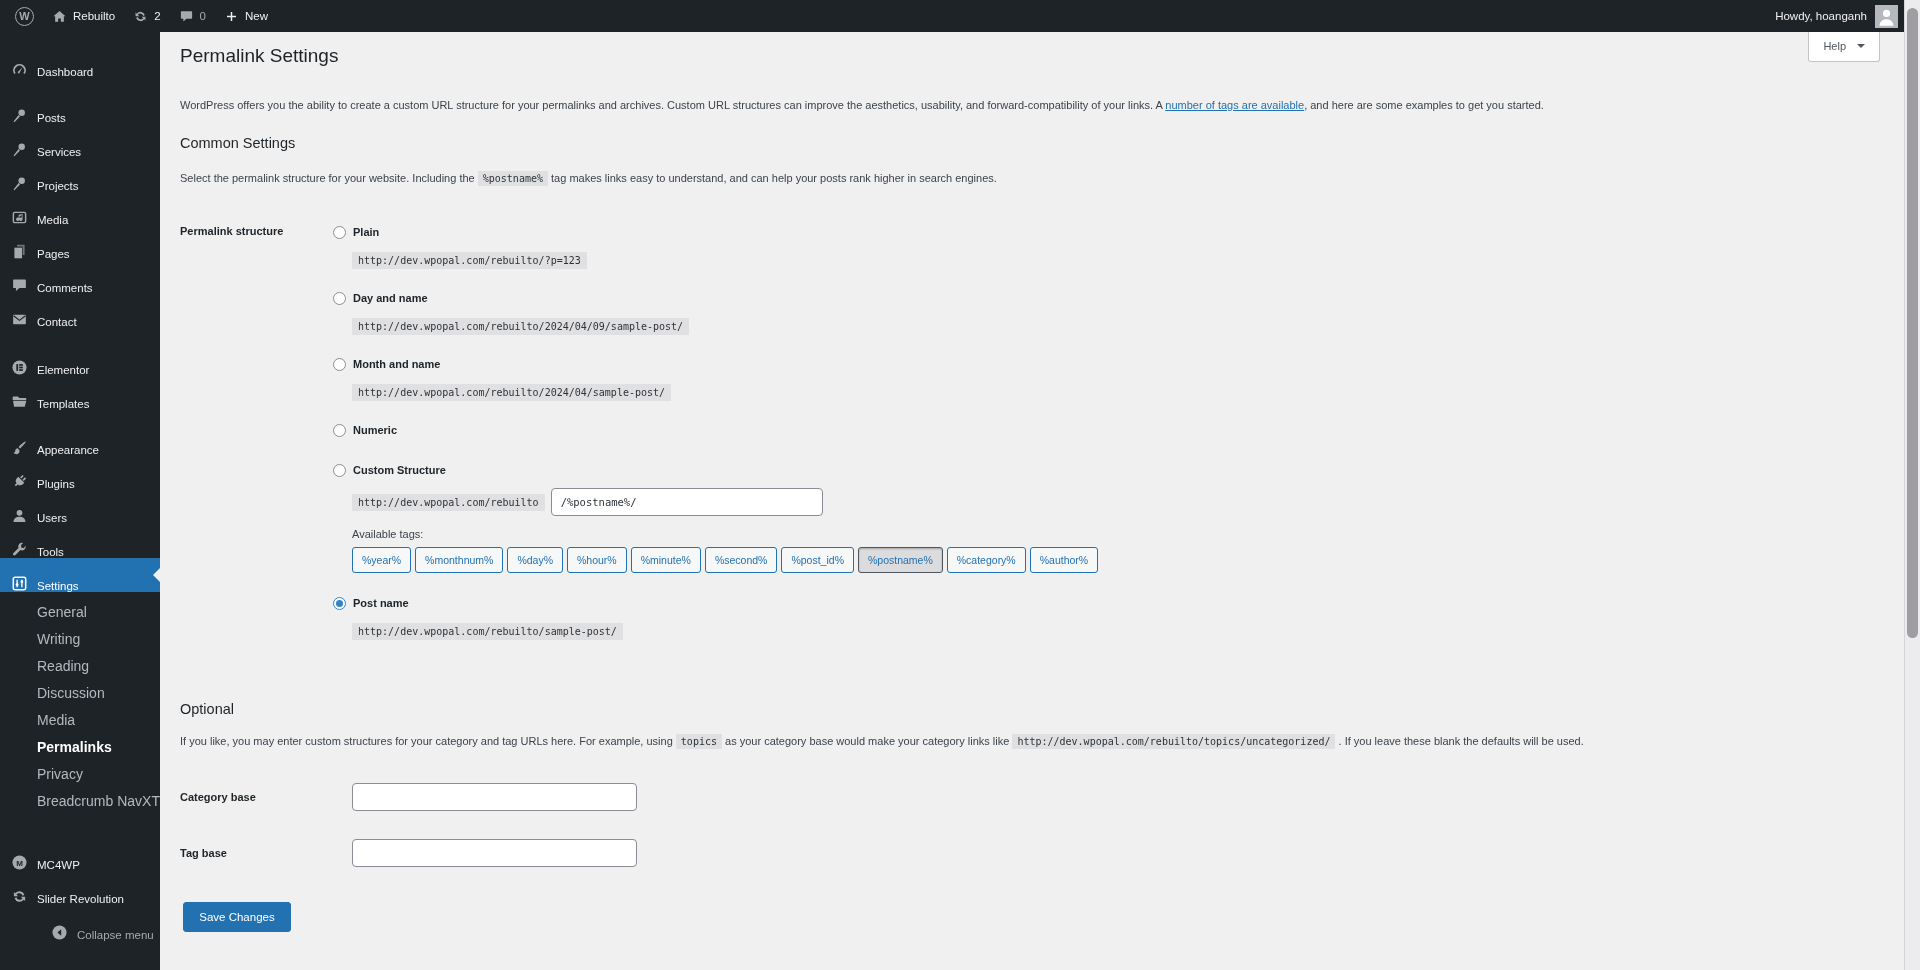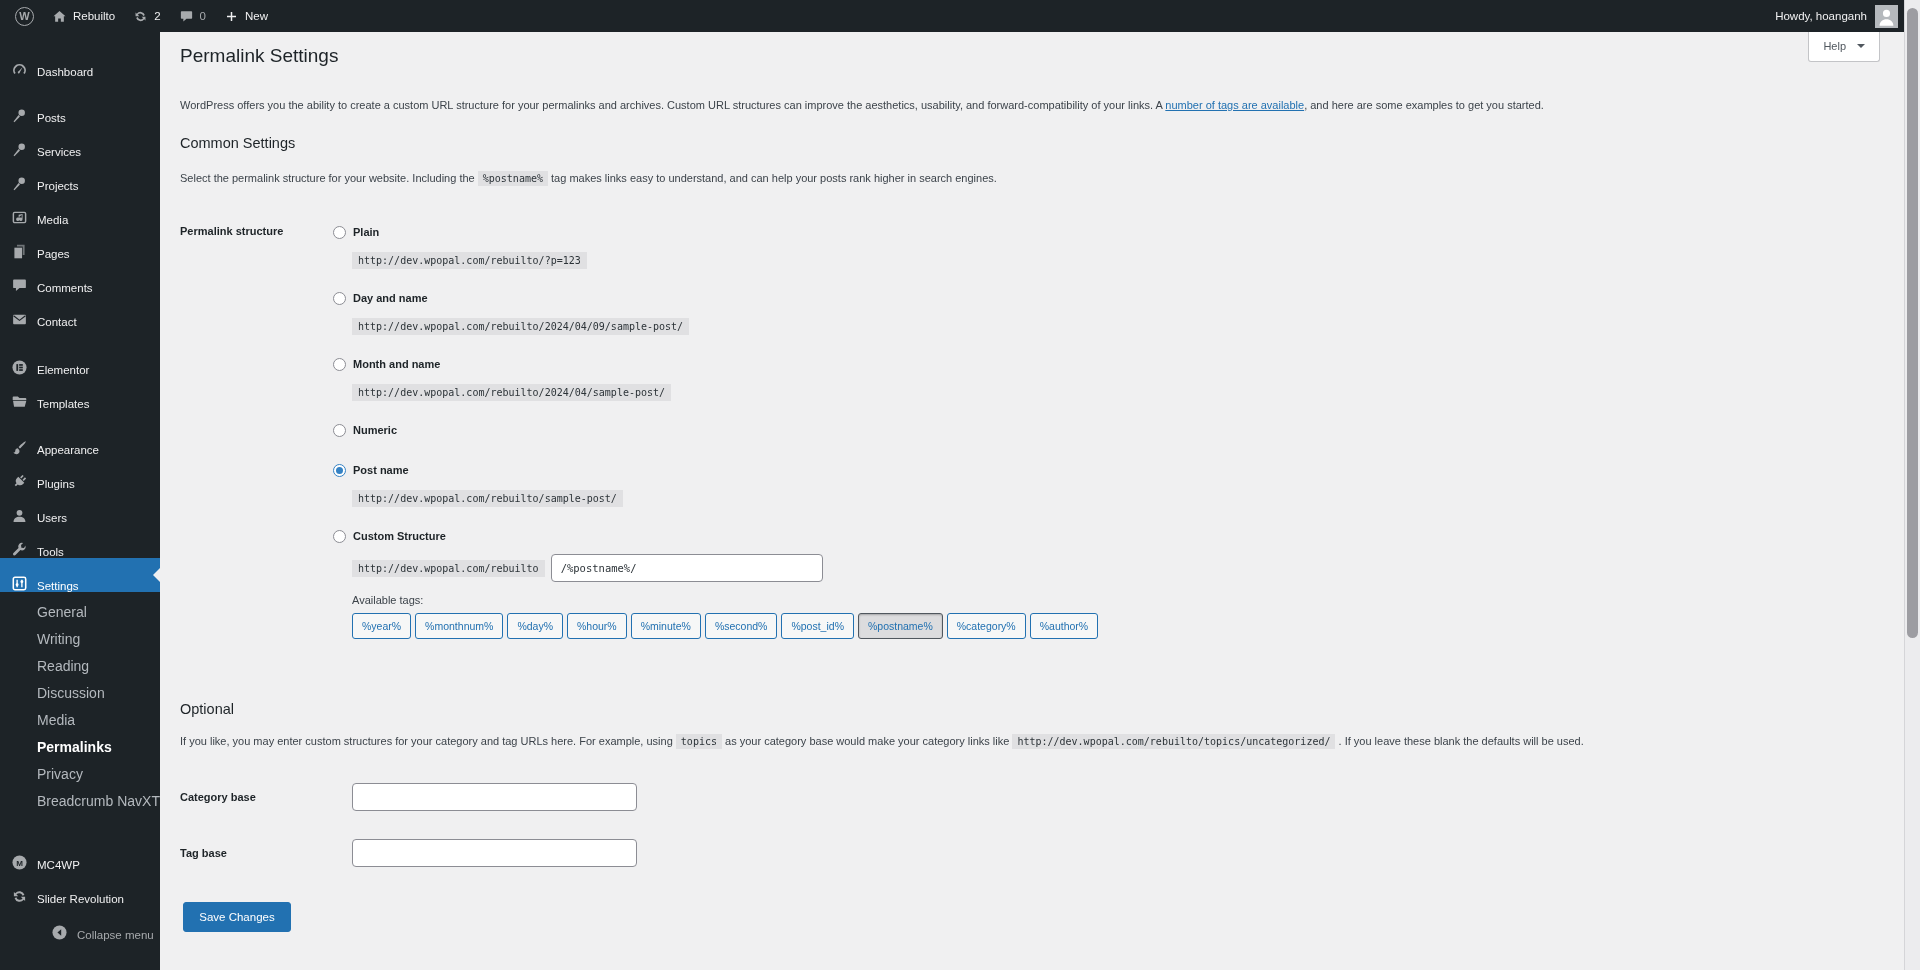--- a/index.html
+++ b/index.html
@@ -414,28 +414,20 @@
 
       <div class="opt">
         <div class="opt-radio-row">
           <span class="radio"></span>
           <span class="opt-label">Numeric</span>
         </div>
       </div>
 
       <div class="opt">
         <div class="opt-radio-row">
-          <span class="radio checked"></span>
-          <span class="opt-label">Post name</span>
-        </div>
-        <div class="opt-url"><code class="chip chip-url">http://dev.wpopal.com/rebuilto/sample-post/</code></div>
-      </div>
-
-      <div class="opt">
-        <div class="opt-radio-row">
           <span class="radio"></span>
           <span class="opt-label">Custom Structure</span>
         </div>
         <div class="custom-input-row">
           <code class="chip chip-url">http://dev.wpopal.com/rebuilto</code>
           <input class="custom-input" type="text" value="/%postname%/" style="">
         </div>
         <div class="avail">Available tags:</div>
         <div class="tags-row">
           <button class="tag-btn">%year%</button>
@@ -444,20 +436,28 @@
           <button class="tag-btn">%hour%</button>
           <button class="tag-btn">%minute%</button>
           <button class="tag-btn">%second%</button>
           <button class="tag-btn">%post_id%</button>
           <button class="tag-btn active">%postname%</button>
           <button class="tag-btn">%category%</button>
           <button class="tag-btn">%author%</button>
         </div>
       </div>
 
+      <div class="opt">
+        <div class="opt-radio-row">
+          <span class="radio checked"></span>
+          <span class="opt-label">Post name</span>
+        </div>
+        <div class="opt-url"><code class="chip chip-url">http://dev.wpopal.com/rebuilto/sample-post/</code></div>
+      </div>
+
     </div>
   </div>
 
   <h2 id="optional-heading">Optional</h2>
 
   <p class="optional-desc"><span>If you like, you may enter custom structures for your category and tag URLs here. For example, using </span><code class="chip">topics</code><span> as your category base would make your category links like </span><code class="chip">http://dev.wpopal.com/rebuilto/topics/uncategorized/</code><span> . If you leave these blank the defaults will be used.</span></p>
 
   <div class="base-row">
     <div class="base-th">Category base</div>
     <input class="base-input" type="text" value="" style="">

